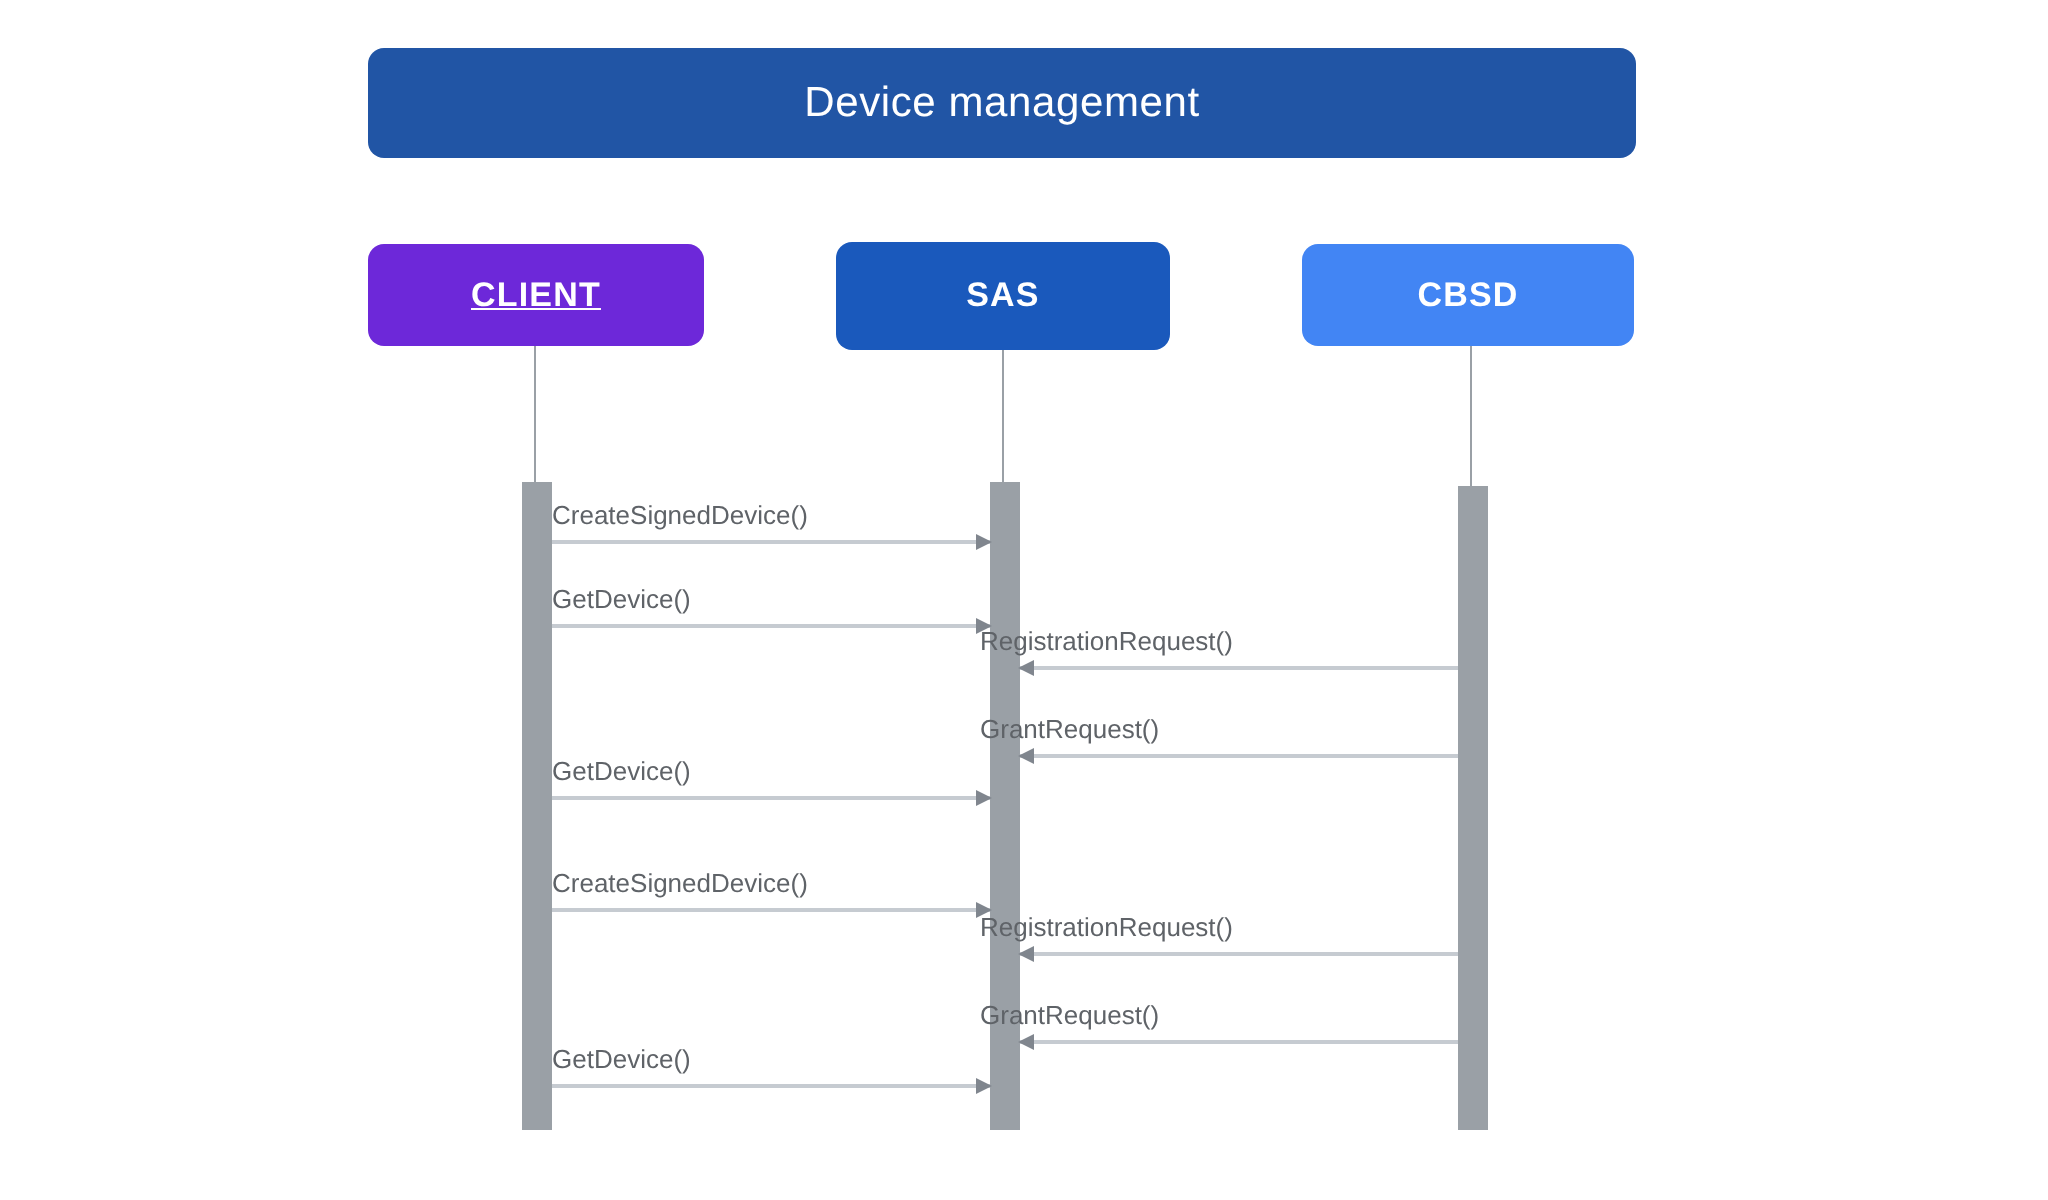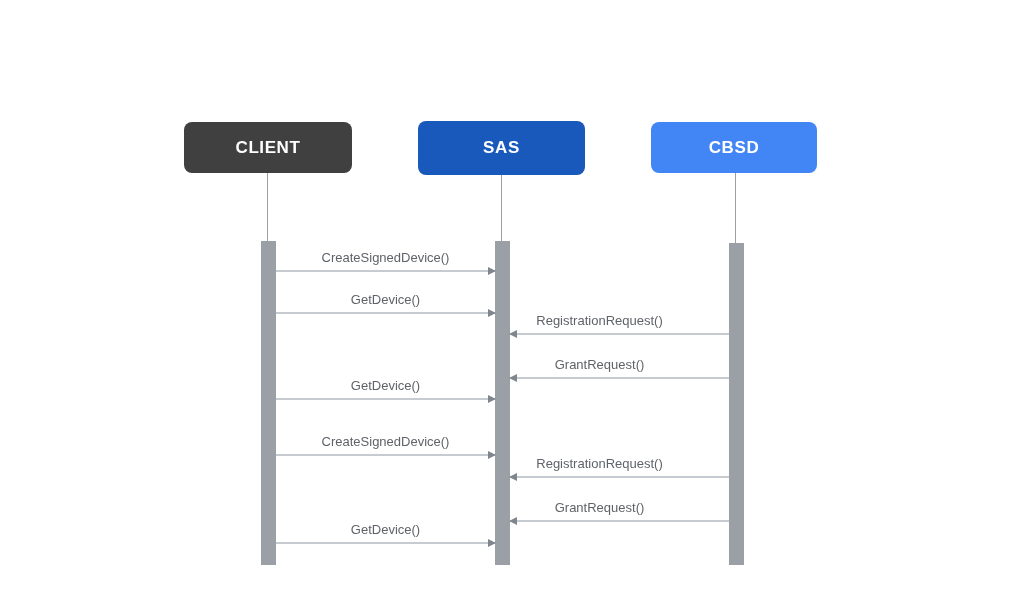--- a/index.html
+++ b/index.html
@@ -47,21 +47,20 @@
     position: absolute;
     width: 15px;
     background: #9aa0a6;
   }
   .activation-client { left: 261px; top: 241px; height: 324px; }
   .activation-sas    { left: 495px; top: 241px; height: 324px; }
   .activation-cbsd   { left: 729px; top: 243px; height: 322px; }
   .msg-label {
     position: absolute;
     width: 219px;
-    text-align: center;
     font-size: 13px;
     color: #5f6368;
     white-space: nowrap;
   }
   .msg-label.span-left  { left: 276px; }
   .msg-label.span-right { left: 490px; }
   .msg-line {
     position: absolute;
     width: 219px;
     height: 2px;
@@ -88,22 +87,25 @@
     border-right: 8px solid #80868e;
     border-top: 4px solid transparent;
     border-bottom: 4px solid transparent;
   }
 </style>
 </head>
 <body>
 
 <div class="stage">
 
+  <div class="title-bar" style="background: rgb(33, 85, 165);">
+    <span>Device management</span>
+  </div>
 
-  <div class="actor-box actor-client" style="background: #404040;">
+  <div class="actor-box actor-client" style="background: #6d28d9; text-decoration: underline;">
     <span>CLIENT</span>
   </div>
   <div class="actor-box actor-cbsd" style="background: rgb(66, 133, 244);">
     <span>CBSD</span>
   </div>
   <div class="actor-box actor-sas" style="background: rgb(26, 89, 188);">
     <span>SAS</span>
   </div>
 
   <div class="lifeline lifeline-client"></div>

